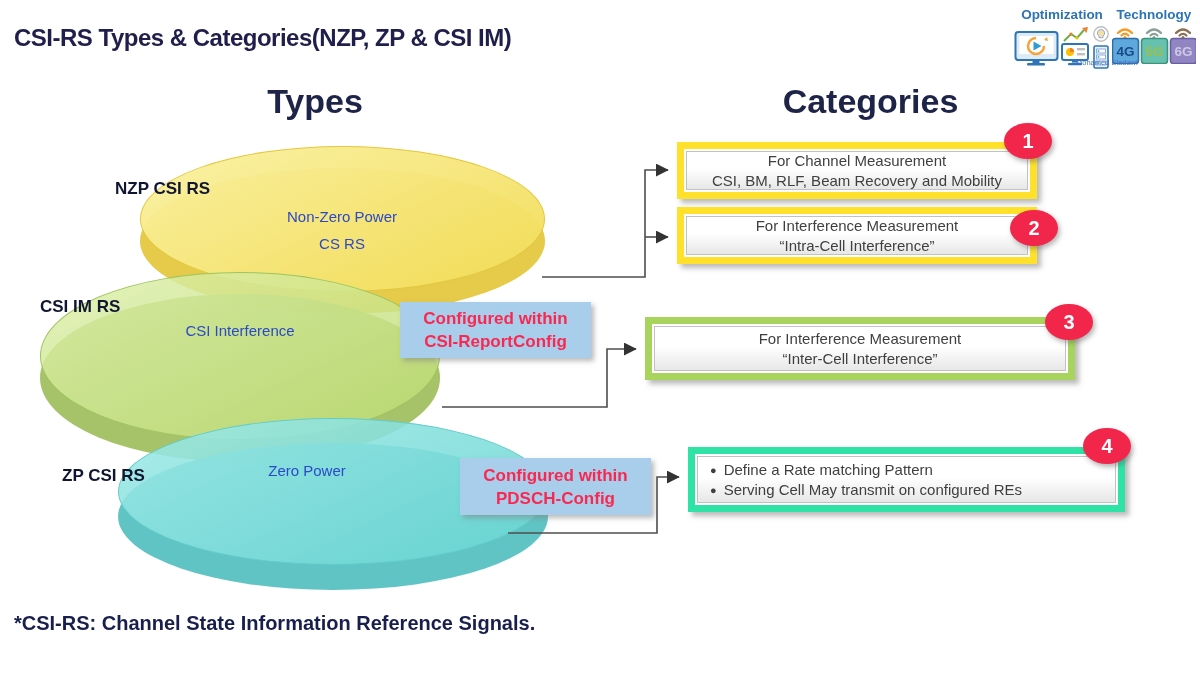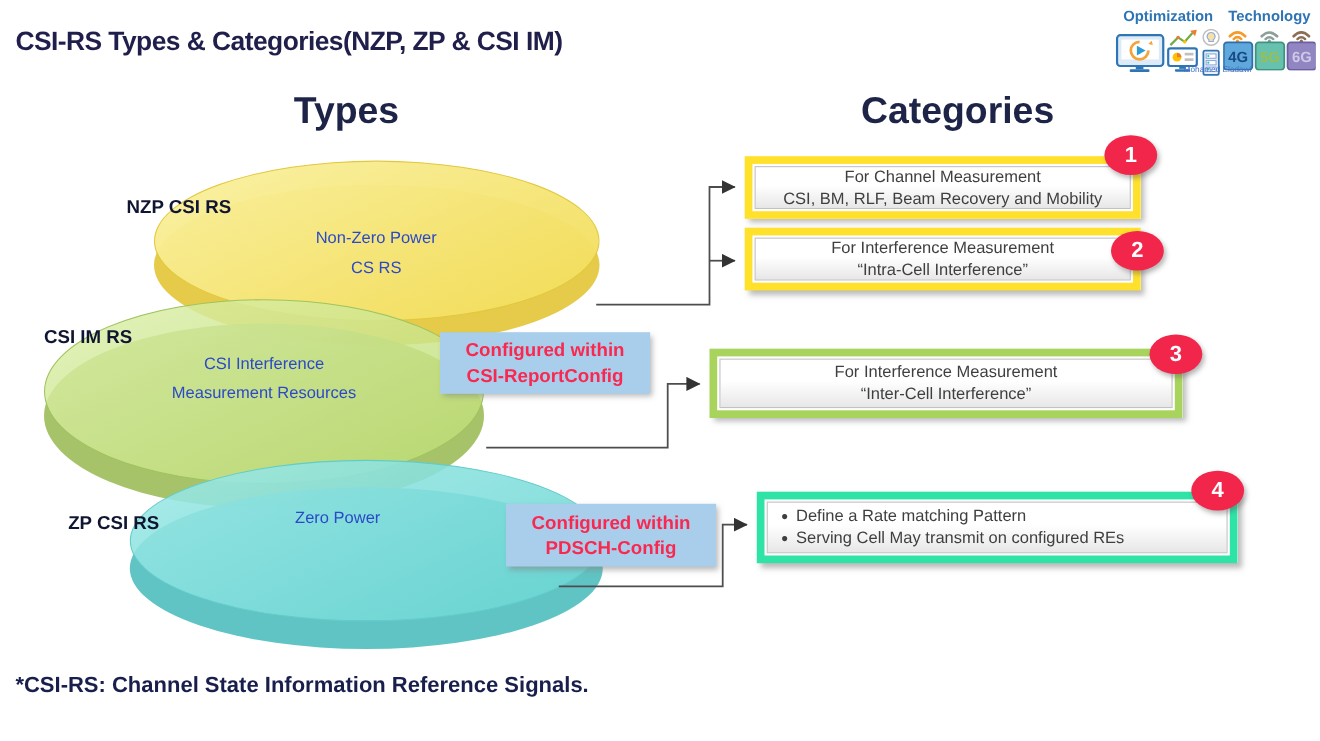--- a/index.html
+++ b/index.html
@@ -177,21 +177,20 @@
 <div class="abs type-label" style="left:115px; top:179px;">NZP CSI RS</div>
 <div class="abs type-label" style="left:40px; top:297px;">CSI IM RS</div>
 <div class="abs type-label" style="left:62px; top:466px;">ZP CSI RS</div>
 
 <div class="abs ellipse-text" style="left:192px; top:203px;">
   <div>Non-Zero Power</div>
   <div>CS RS</div>
 </div>
 <div class="abs ellipse-text" style="left:90px; top:317px;">
   <div>CSI Interference</div>
-  <div>Measurement Resources</div>
 </div>
 <div class="abs ellipse-text" style="left:157px; top:457px;">
   <div>Zero Power</div>
 </div>
 
 <div class="abs config-note config-note-1">
   <div>Configured within</div>
   <div>CSI-ReportConfig</div>
 </div>
 <div class="abs config-note config-note-2">

